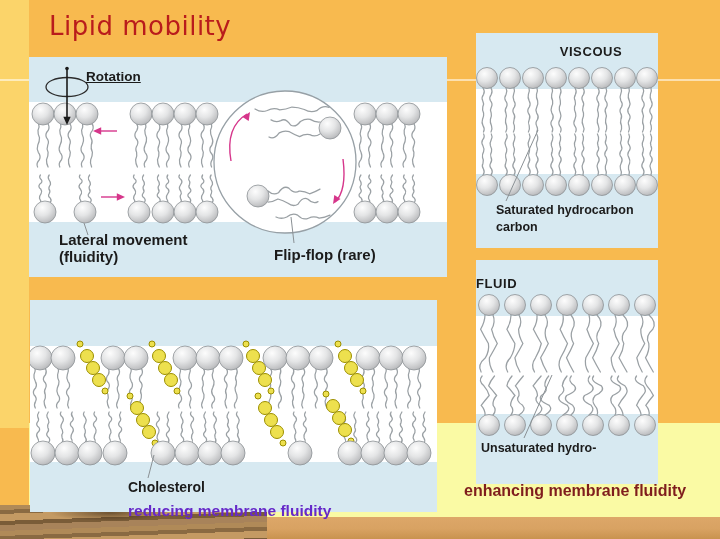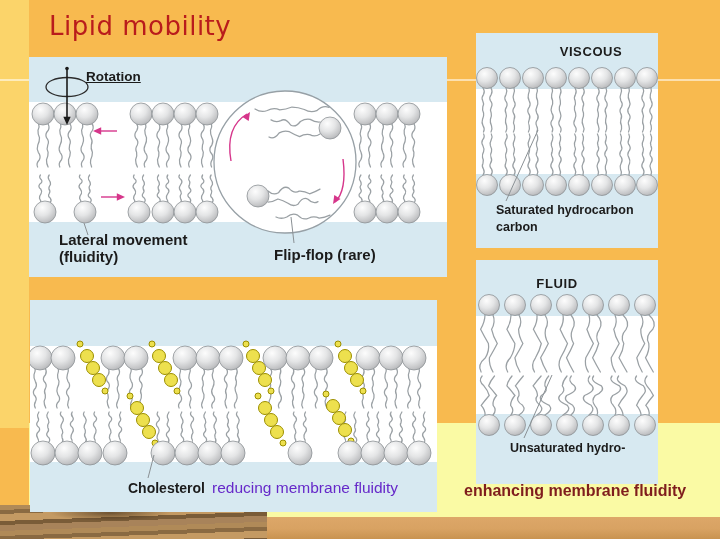--- a/index.html
+++ b/index.html
@@ -24,26 +24,26 @@
   .p3{left:476px;top:33px;width:182px;height:215px;}
   .p4{left:476px;top:260px;width:182px;height:224px;}
   .panel svg{position:absolute;left:0;top:0;}
   .slide-title{left:49px;top:11px;font-family:"DejaVu Sans",sans-serif;
                font-size:26px;font-weight:400;color:#b91c1c;letter-spacing:.5px;}
   .lbl{position:absolute;font-weight:bold;color:#1B1B1B;font-size:15px;line-height:17px;}
   .lbl-rotation{left:86px;top:68px;font-size:13.5px;text-decoration:underline;}
   .lbl-lateral{left:59px;top:231px;}
   .lbl-flipflop{left:256px;top:246px;margin-left:18px;}
   .lbl-viscous{left:500px;top:43px;width:182px;text-align:center;font-size:13px;letter-spacing:.6px;}
-  .lbl-fluid{left:476px;top:275px;width:162px;text-align:center;font-size:13px;letter-spacing:.6px;}
+  .lbl-fluid{left:476px;top:275px;width:162px;text-align:left;font-size:13px;letter-spacing:.6px;}
   .lbl-viscap{left:496px;top:202px;font-size:12.5px;line-height:17px;}
-  .lbl-fluidcap{left:481px;top:440px;font-size:12.5px;line-height:17px;margin-left:29px;}
-  .chol-row{left:128px;top:479px;display:flex;align-items:center;gap:7px;white-space:nowrap;}
+  .lbl-fluidcap{left:481px;top:440px;font-size:12.5px;line-height:17px;}
+  .chol-row{left:128px;top:479px;display:flex;align-items:flex-start;gap:7px;white-space:nowrap;flex-direction:column;}
   .chol-black{font-weight:bold;font-size:14px;color:#1B1B1B;}
-  .chol-purple{font-weight:normal;font-size:15.5px;color:#6629C9;}
+  .chol-purple{font-weight:bold;font-size:15.5px;color:#6629C9;}
   .lbl-enhancing{left:464px;top:482px;font-weight:bold;font-size:16px;color:#7f1d1d;white-space:nowrap;}
 </style>
 </head>
 <body>
 
 <div class="stage">
 
   <div class="abs side-strip"></div>
   <div class="abs guide-line"></div>
   <div class="abs pale-yellow"></div>

